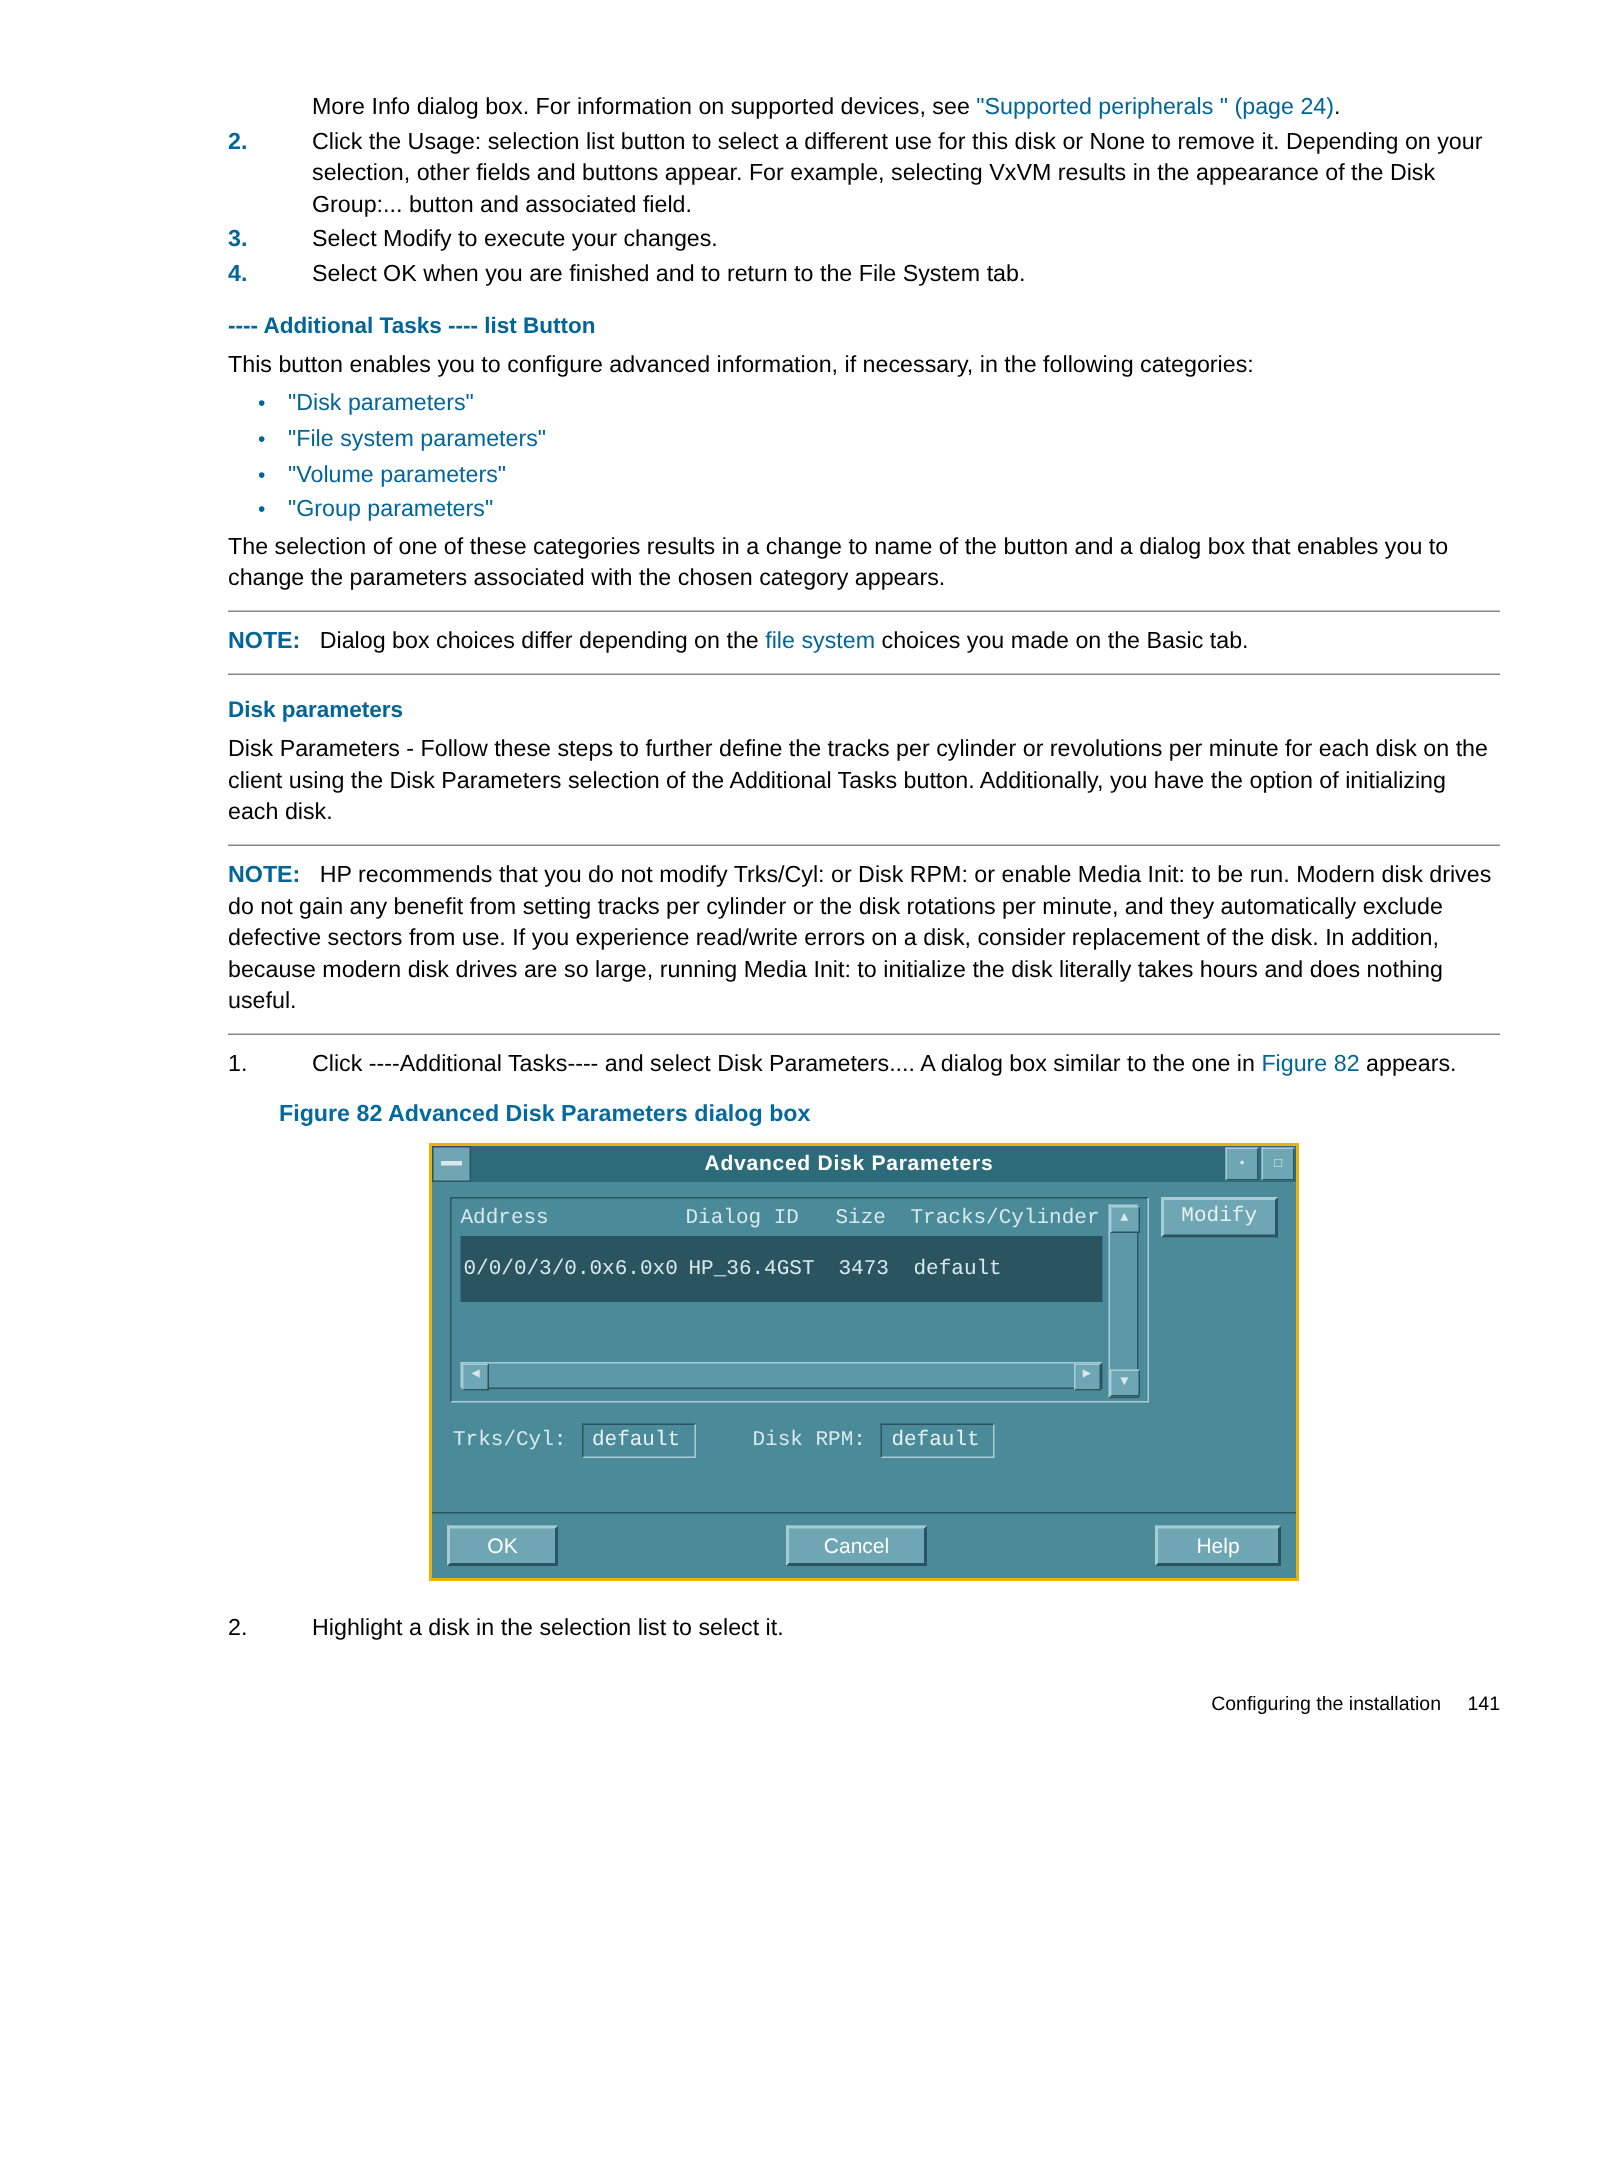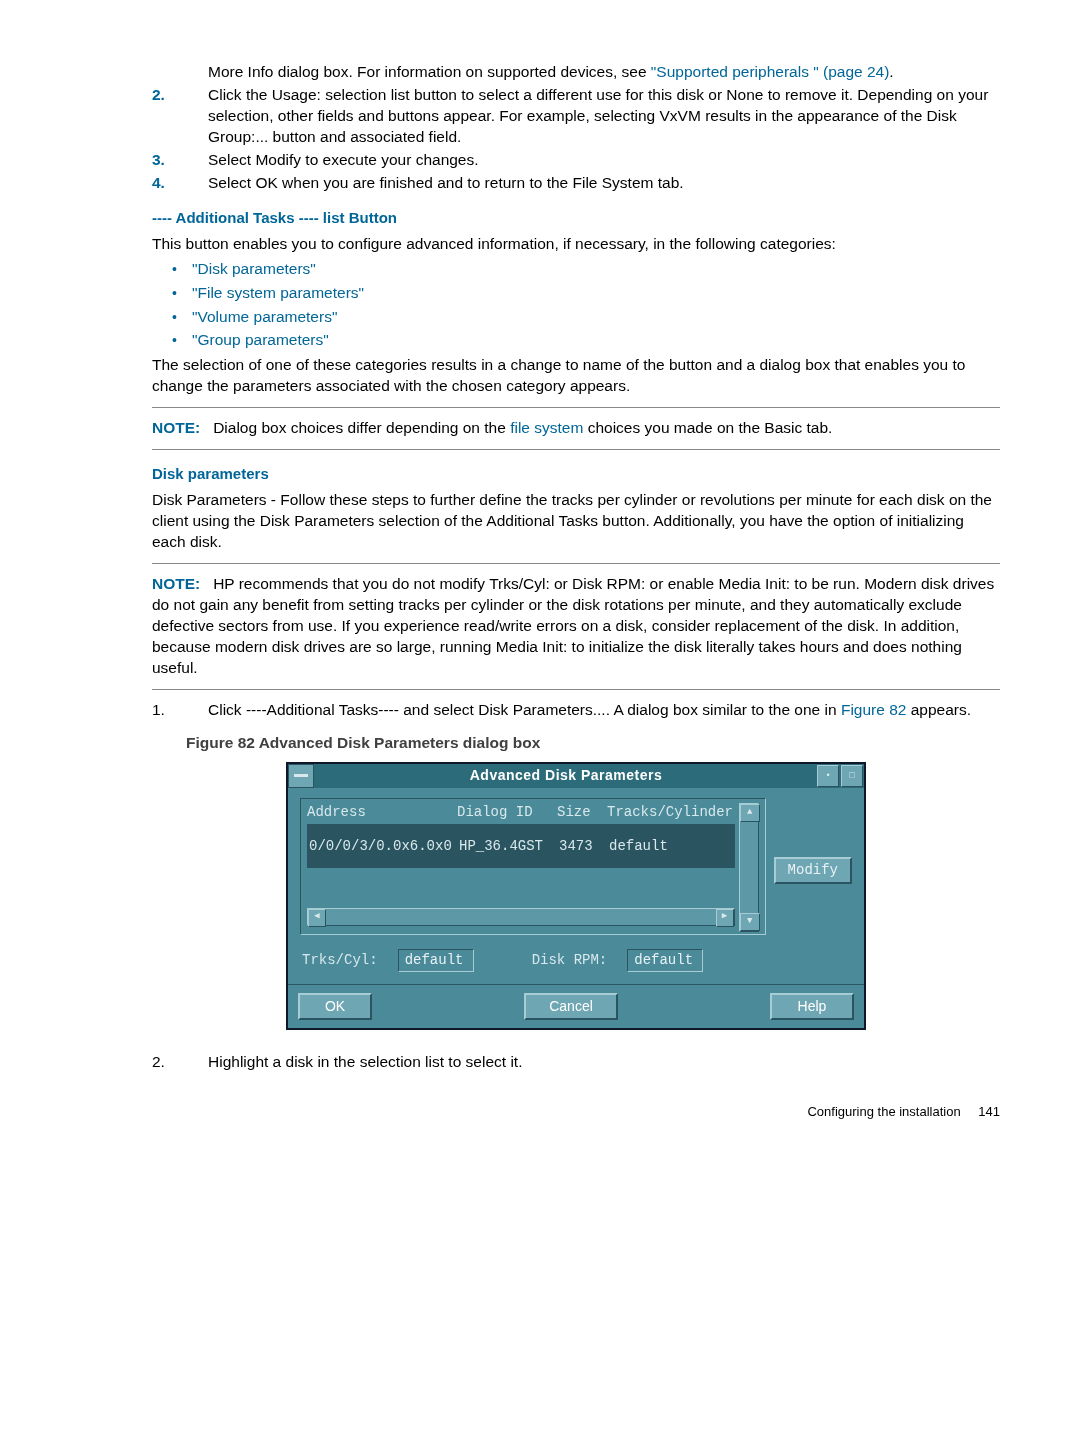--- a/index.html
+++ b/index.html
@@ -23,30 +23,30 @@
     color: #006699;
     font-weight: bold;
     font-size: 15px;
     margin: 14px 0 6px 0;
   }
   .bullets { margin: 4px 0 4px 20px; }
   .bullet-row { display: flex; align-items: baseline; margin: 3px 0; }
   .bullet-dot { width: 20px; flex: 0 0 20px; color: #006699; font-size: 14px; }
   hr.sep { border: none; border-top: 1px solid #888; margin: 10px 0; }
   .note-label { color: #006699; font-weight: bold; }
-  .fig-caption { color: #404040; font-weight: bold; margin: 12px 0 8px 34px; }
+  .fig-caption { color: #0369a1; font-weight: bold; margin: 12px 0 8px 34px; }
   .footer { text-align: right; font-size: 13px; margin-top: 30px; }
   .footer-num { margin-left: 14px; }
 
   
   .dialog {
     width: 576px;
     margin: 0 auto;
     background: #4a8a99;
-    border: 2px solid #0f172a;
+    border: 2px solid #eab308;
     font-family: "Courier New", monospace;
     color: #d8e8ec;
     font-size: 14px;
   }
   .dialog-titlebar {
     background: #2c6b7a;
     color: #ffffff;
     height: 24px;
     display: flex;
     align-items: center;
@@ -125,21 +125,21 @@
     display:inline-block;
     background:#6fa6b3;
     border-top:2px solid #a8ccd4; border-left:2px solid #a8ccd4;
     border-bottom:2px solid #2a5560; border-right:2px solid #2a5560;
     padding: 2px 12px;
     color:#e8f2f4;
     font-family:"Courier New",monospace;
     font-size:14px;
     margin-left:8px;
   }
-  .field-row { display:flex; align-items:center; gap:20px; white-space: pre; margin: 6px 2px 4px 2px;}
+  .field-row { display:flex; align-items:center; gap:10px; white-space: pre; margin: 6px 2px 28px 2px;}
   .inset-field {
     background:#4a8a99;
     border-top:1px solid #2a5560; border-left:1px solid #2a5560;
     border-bottom:1px solid #a8ccd4; border-right:1px solid #a8ccd4;
     padding: 1px 6px;
     min-width: 62px;
     color:#e8f2f4;
   }
   .dialog-footer {
     border-top: 1px solid #2a5560;
@@ -250,21 +250,21 @@
       <div class="dialog-sys">
           <div class="dialog-sys-inner"></div>
         </div>
       <div class="dialog-title-text">Advanced Disk Parameters</div>
       <div class="dialog-btns">
         <div class="dialog-small-btn">•</div>
         <div class="dialog-small-btn">□</div>
       </div>
     </div>
     <div class="dialog-body">
-      <div style="display:flex; align-items:center;">
+      <div style="display:flex; align-items:flex-start;">
         <div style="flex:1;">
           <div class="listframe">
             <div class="listcol">
               <div class="listheaders"><span style="width:150px;display:inline-block;">Address</span><span style="width:100px;display:inline-block;">Dialog ID</span><span style="width:50px;display:inline-block;">Size</span><span>Tracks/Cylinder</span></div>
               <div class="listrow"><span style="width:150px;display:inline-block;">0/0/0/3/0.0x6.0x0</span><span style="width:100px;display:inline-block;">HP_36.4GST</span><span style="width:50px;display:inline-block;">3473</span><span>default</span></div>
               <div class="hscroll">
                 <div class="arrow" style="left:0">◀</div>
                 <div class="arrow" style="right:0">▶</div>
               </div>
             </div>

